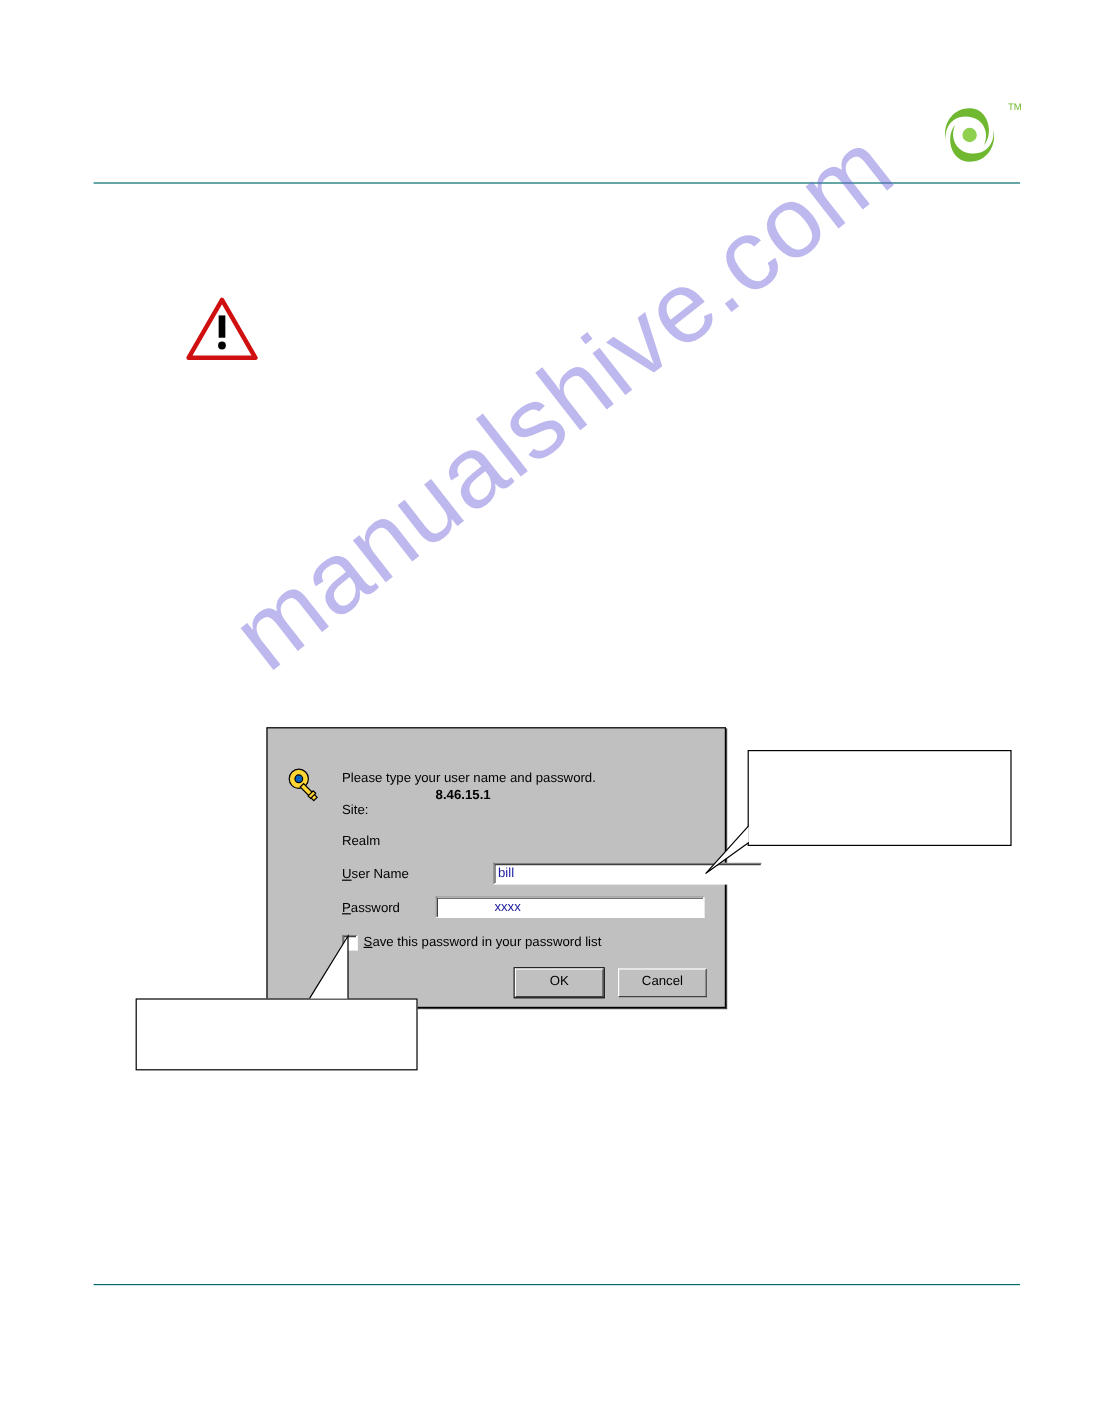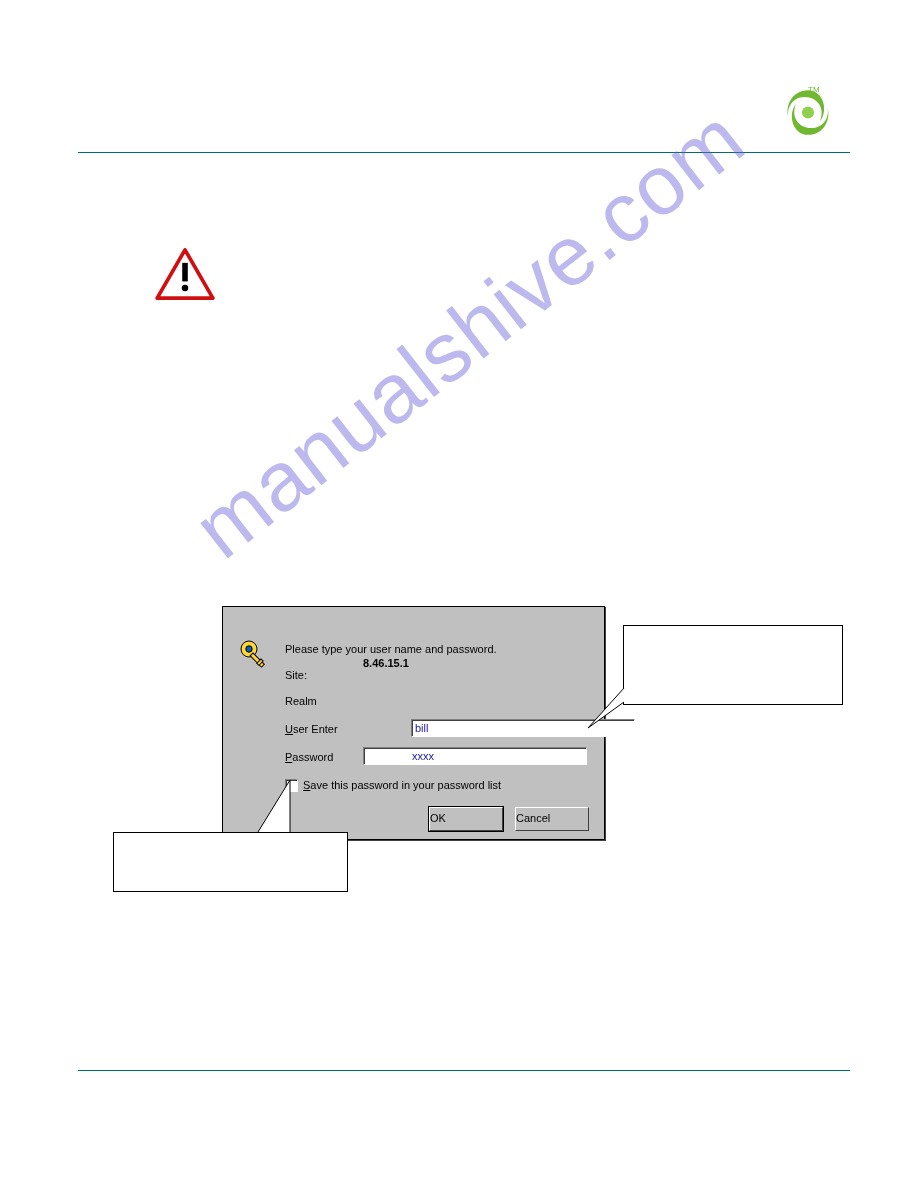--- a/index.html
+++ b/index.html
@@ -26,21 +26,21 @@
   .logo {
     position: absolute;
     left: 778px;
     top: 85px;
     width: 60px;
     height: 55px;
   }
   .logo svg { width: 100%; height: 100%; }
   .tm {
     position: absolute;
-    left: 808px;
+    left: 840px;
     top: 85px;
     font-size: 8px;
     color: #6fb82f;
     text-align: center;
   }
   .warning-icon {
     position: absolute;
     left: 155px; top: 248px;
     width: 60px; height: 52px;
   }
@@ -107,20 +107,21 @@
     border-right-color: #fff; border-bottom-color:#fff;
     box-shadow: inset 1px 1px 0 #404040;
     box-sizing: border-box;
   }
   .dlg-button {
     position: absolute;
     width: 72px; height: 22px;
     background: #c0c0c0;
     border: 1px solid #fff;
     border-right-color:#404040; border-bottom-color:#404040;
+    text-align: center;
     line-height: 20px;
     font-size: 11px;
   }
   .dlg-button.default {
     box-shadow: 0 0 0 1px #000;
   }
   .u { text-decoration: underline; }
 
   
   .callout {
@@ -189,21 +190,21 @@
       </svg>
     </div>
 
     <div class="dlg-text" style="left:62px; top:36px;">Please type your user name and password.</div>
 
     <div class="dlg-text" style="left:62px; top:62px;">Site:</div>
     <div class="dlg-text" style="left:140px; top:50px;font-weight:bold;">8.46.15.1</div>
 
     <div class="dlg-text" style="left:62px; top:88px;">Realm</div>
 
-    <div class="dlg-text" style="left:62px; top:116px;"><span class="u">U</span><span>ser Enter</span></div>
+    <div class="dlg-text" style="left:62px; top:116px;"><span class="u">U</span><span>ser Name</span></div>
     <input class="dlg-input" style="left: 140px; top: 112px; width: 224px; margin-left: 48px;" value="bill">
 
     <div class="dlg-text" style="left:62px; top:144px;"><span class="u">P</span><span>assword</span></div>
     <input class="dlg-input" style="left: 140px; top: 140px; width: 224px; padding-left: 48px;" value="xxxx">
 
     <div class="dlg-check" style="left:62px; top:172px;"></div>
     <div class="dlg-text" style="left:80px; top:172px;"><span class="u">S</span><span>ave this password in your password list</span></div>
 
     <div class="dlg-button default" style="left:206px; top:200px;">OK</div>
     <div class="dlg-button" style="left:292px; top:200px;">Cancel</div>

